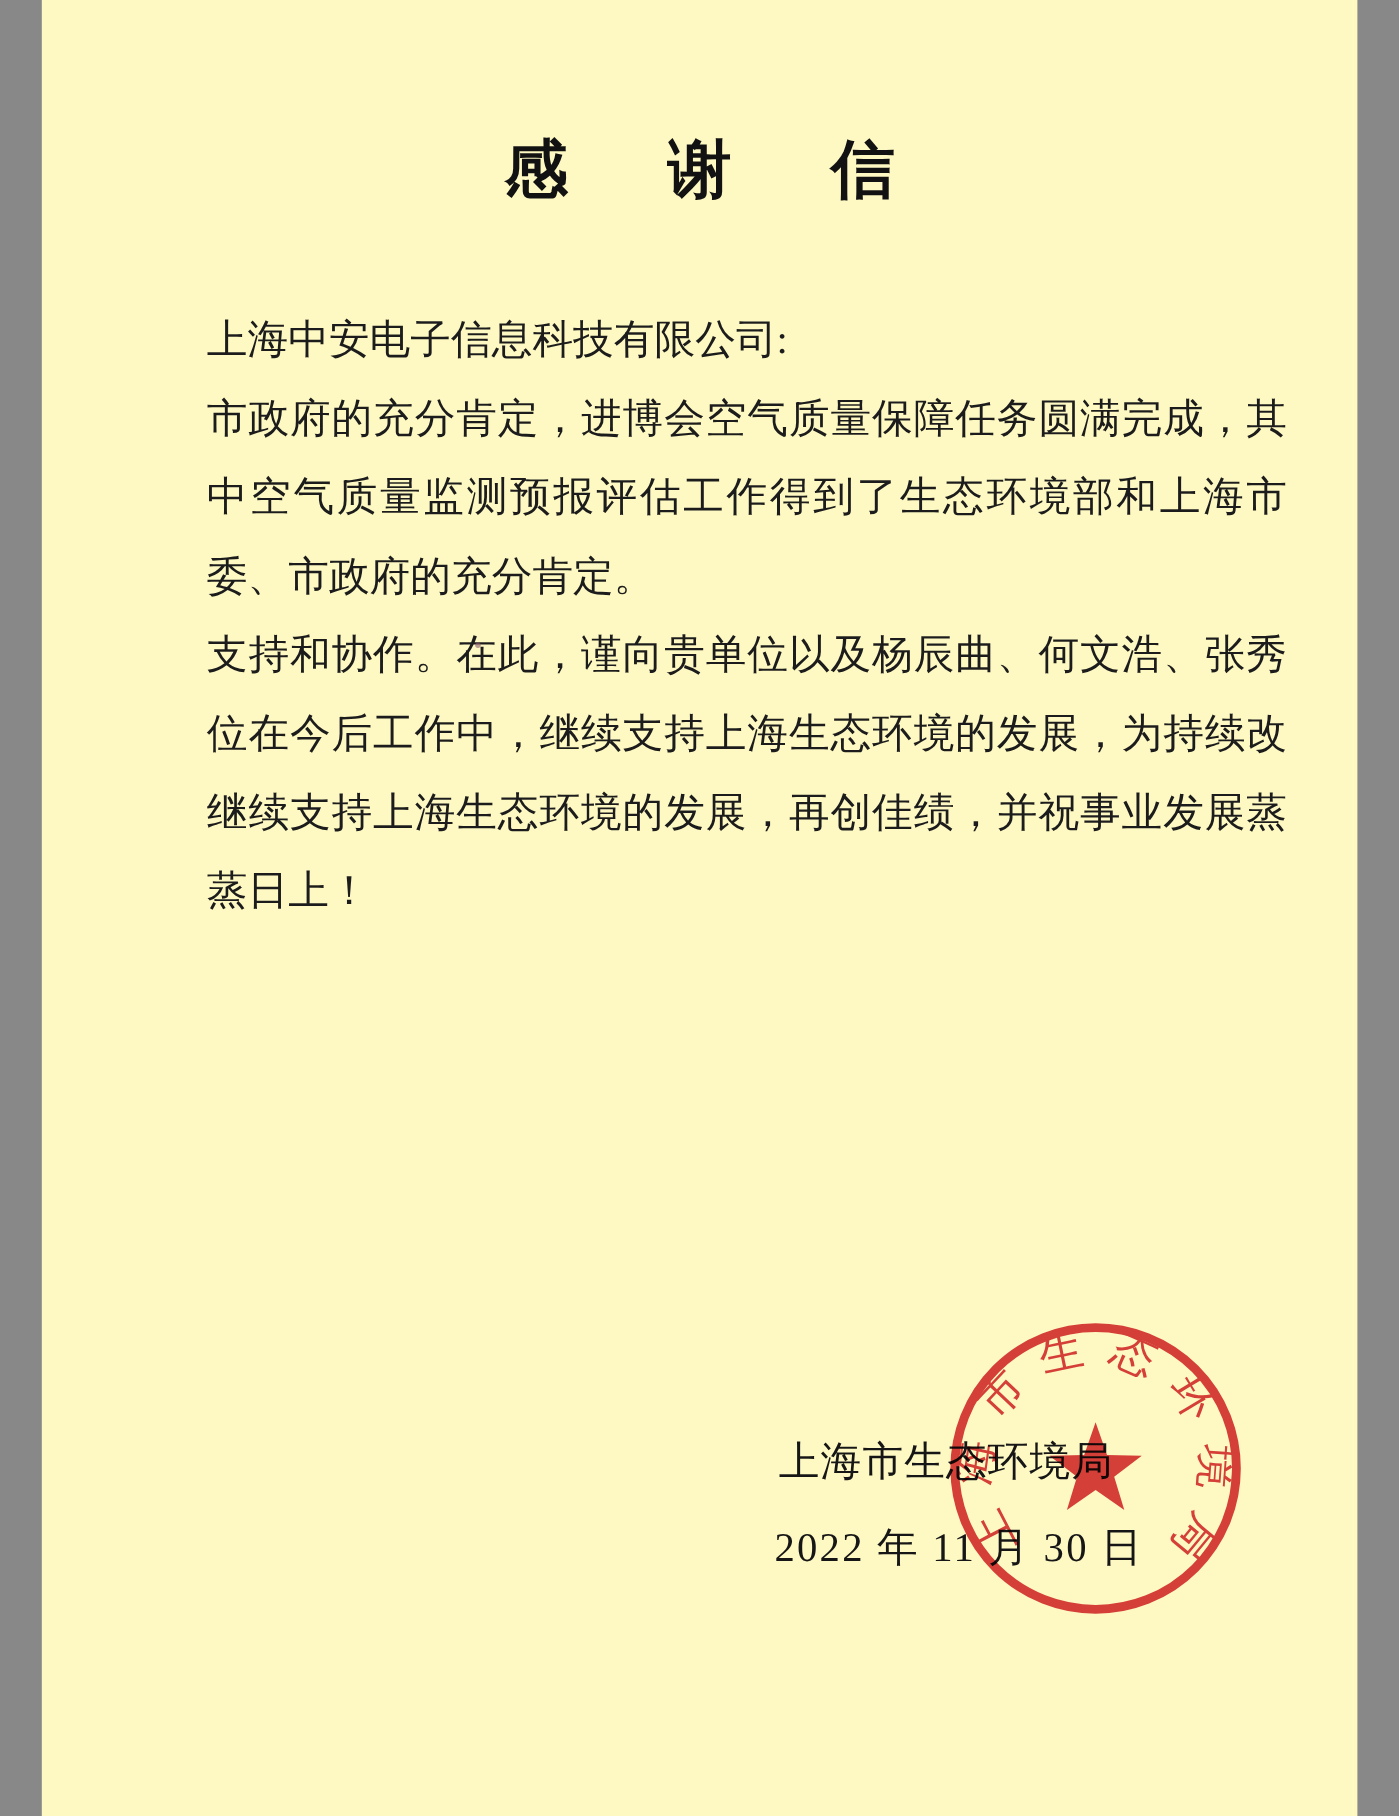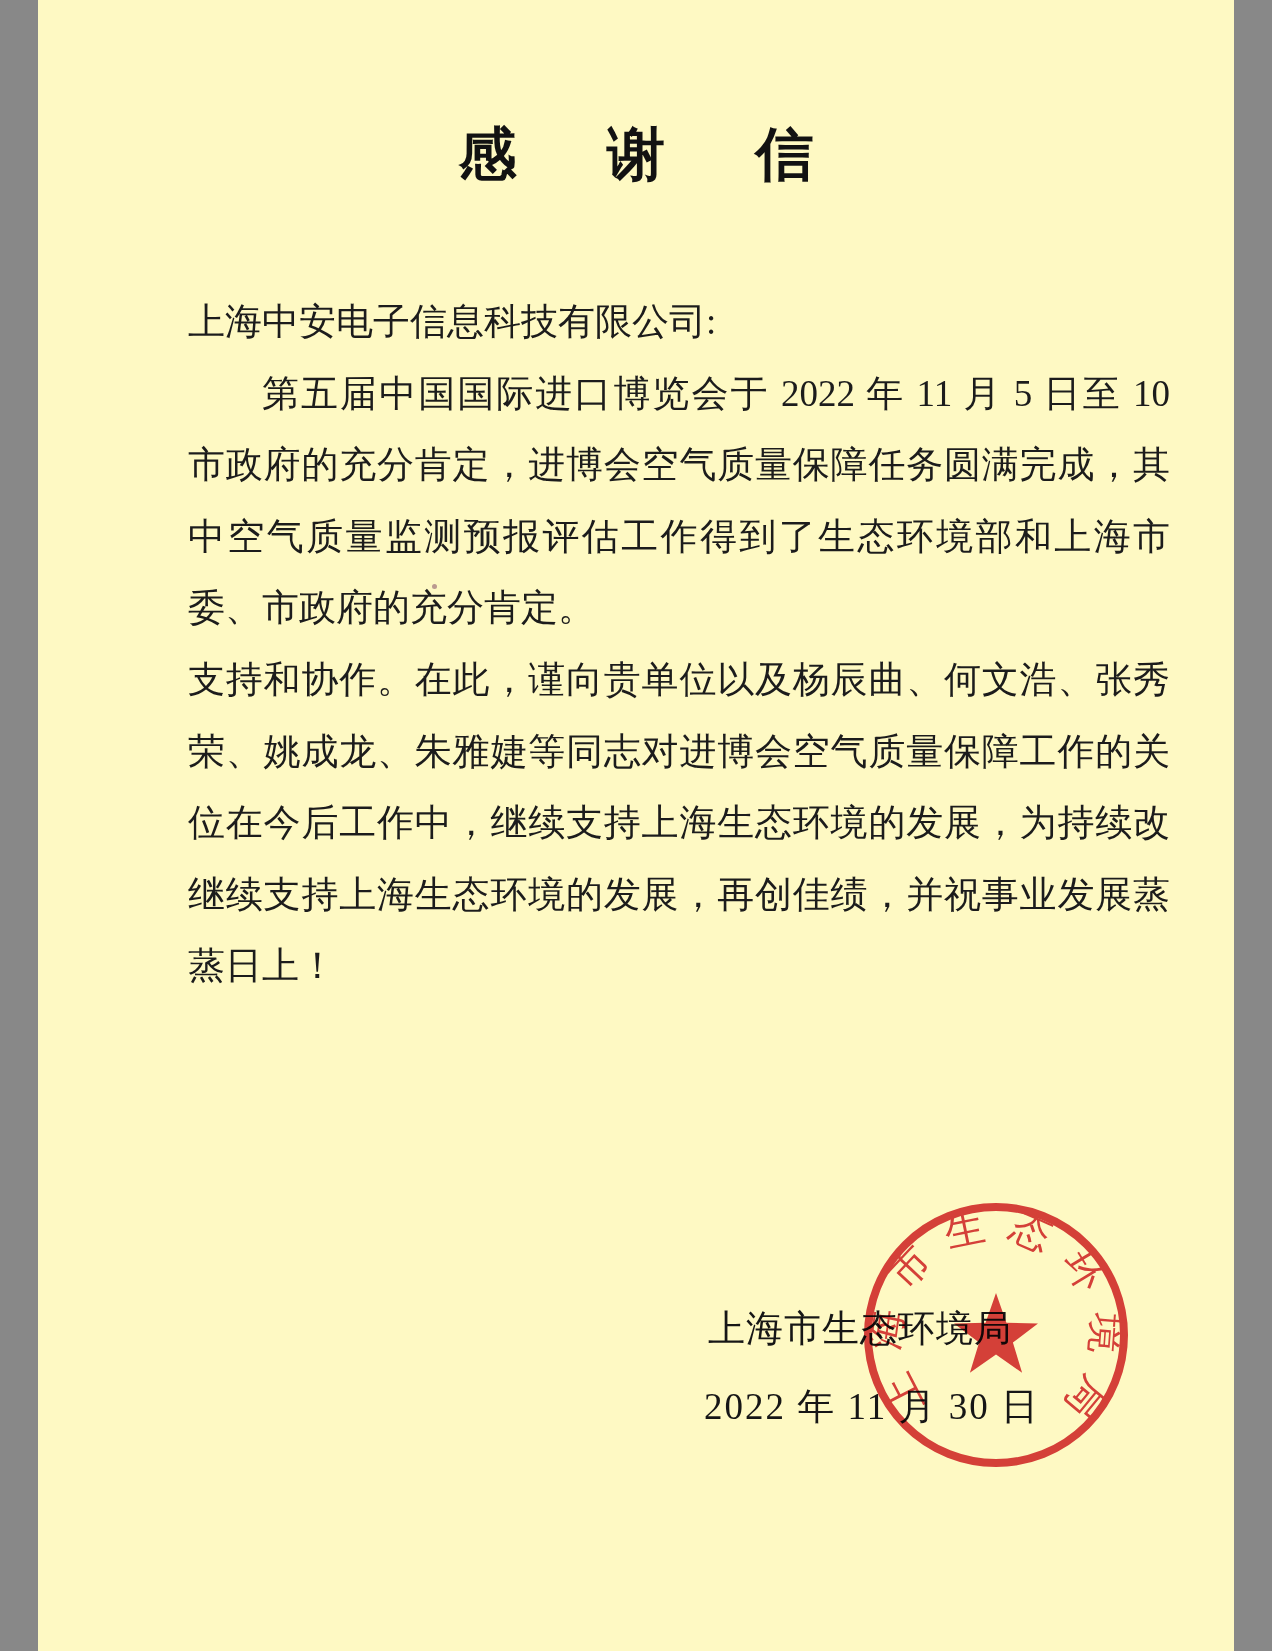--- a/index.html
+++ b/index.html
@@ -13,21 +13,21 @@
     color:#1f1f1f;
   }
   .title {
     position:absolute; top:116px; left:0; width:100%;
     margin:0; text-align:center;
     font-size:58px; font-weight:bold; color:#121212;
     letter-spacing:38px; text-indent:38px;
     font-family:"Liberation Serif","DejaVu Serif",serif;
   }
   .body-block {
-    position:absolute; left:150px; top:286px; width:982px;
+    position:absolute; left:150px; top:274px; width:982px;
     font-size:37px; line-height:71.6px; color:#1c1c1c;
   }
   .line { text-align:justify; text-align-last:justify; }
   .line.last { text-align-last:left; }
   .line.indent { text-indent:74px; }
   .sig-org {
     position:absolute; top:1304px; right:222px;
     font-size:37px; color:#161616; letter-spacing:1px;
   }
   .sig-date {
@@ -48,26 +48,24 @@
 </style>
 </head>
 <body>
 
 <div class="page">
 
   <h1 class="title">感 谢 信</h1>
 
   <div class="body-block">
     <div class="line last">上海中安电子信息科技有限公司:</div>
-    <div class="line indent">第五届中国国际进口博览会于 2022 年 11 月 5 日至 10</div>
     <div class="line">市政府的充分肯定，进博会空气质量保障任务圆满完成，其</div>
     <div class="line">中空气质量监测预报评估工作得到了生态环境部和上海市</div>
     <div class="line last">委、市政府的充分肯定。</div>
     <div class="line">支持和协作。在此，谨向贵单位以及杨辰曲、何文浩、张秀</div>
-    <div class="line">荣、姚成龙、朱雅婕等同志对进博会空气质量保障工作的关</div>
     <div class="line">位在今后工作中，继续支持上海生态环境的发展，为持续改</div>
     <div class="line">继续支持上海生态环境的发展，再创佳绩，并祝事业发展蒸</div>
     <div class="line last">蒸日上！</div>
   </div>
 
   <div class="sig-org">上海市生态环境局</div>
   <div class="sig-date">2022 年 11 月 30 日</div>
 
   <div class="stamp">
     <svg viewBox="0 0 280 280" width="280" height="280" xmlns="http://www.w3.org/2000/svg" style="color:#d23039;">

